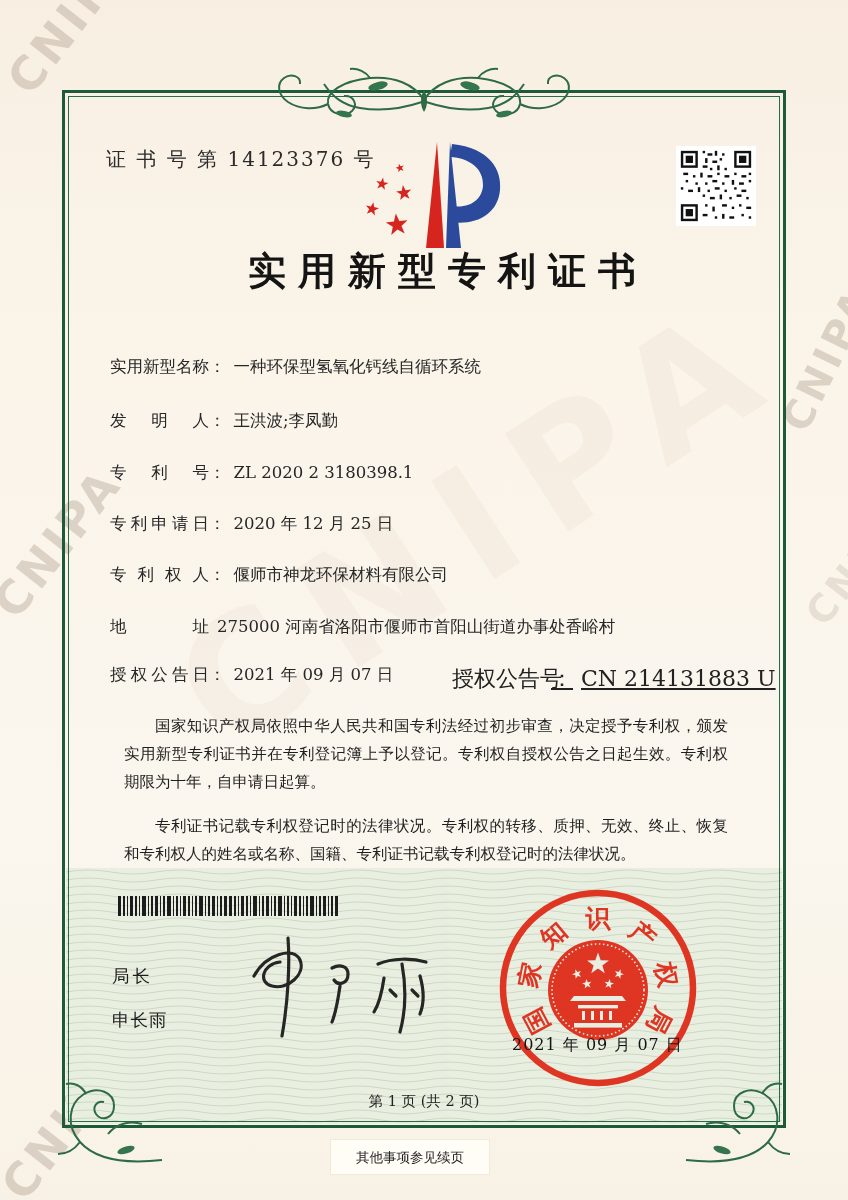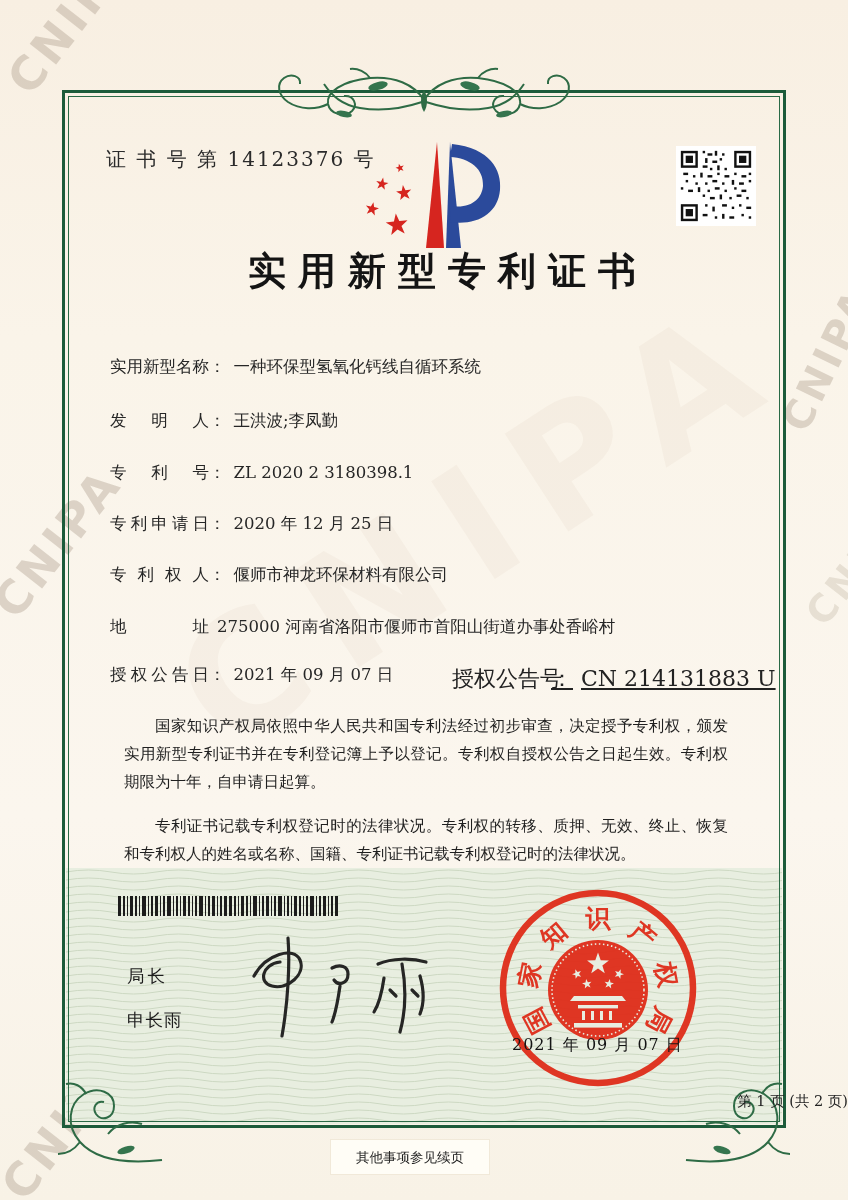--- a/index.html
+++ b/index.html
@@ -33,27 +33,27 @@
   .row{position:absolute;left:110px;font-size:16.5px;color:#262626;white-space:nowrap;}
   .lbl{display:inline-block;width:99px;text-align:justify;text-align-last:justify;vertical-align:top;}
   .colon{margin-right:8px;}
   .r-name{top:356px;} .r-inv{top:410px;} .r-pno{top:462px;} .r-fil{top:513px;}
   .r-own{top:564px;} .r-adr{top:616px;} .r-grd{top:664px;}
   .col2{position:absolute;left:452px;top:664px;font-size:22px;white-space:nowrap;text-decoration:underline;}
   .paras{position:absolute;left:108px;top:696px;width:636px;font-size:15.5px;line-height:28px;
          text-align:justify;color:#1f1f1f;}
   .paras p{margin:16px;text-indent:2em;}
   .barcode{position:absolute;left:118px;top:896px;width:224px;height:20px;}
-  .signoff{position:absolute;left:112px;top:964px;font-size:17.5px;color:#1d1d1d;letter-spacing:3px;margin-left:15px;}
+  .signoff{position:absolute;left:112px;top:964px;font-size:17.5px;color:#1d1d1d;letter-spacing:3px;}
   .signoff .nm{margin-top:20px;letter-spacing:1px;}
   .signature{position:absolute;left:236px;top:934px;width:210px;height:108px;}
   .seal{position:absolute;left:494px;top:884px;width:208px;height:208px;opacity:.94;}
   .seal-date{position:absolute;left:512px;top:1035px;width:176px;font-size:16px;color:#141414;
              letter-spacing:1px;white-space:nowrap;}
-  .pageinfo{position:absolute;left:0;top:1092px;width:100%;text-align:right;font-size:14.5px;color:#222;}
+  .pageinfo{position:absolute;left:0;top:1092px;width:100%;text-align:center;font-size:14.5px;color:#222;}
   .notebox{position:absolute;left:330px;top:1139px;width:158px;height:34px;line-height:34px;
            background:#fffdf6;border:1px solid #f1e9d9;text-align:center;font-size:13.5px;color:#1f1f1f;}
 </style>
 </head>
 <body>
 
 <div class="page">
 
   <div class="wm wm1">CNIPA</div>
   <div class="wm wm2">CNIPA</div>

